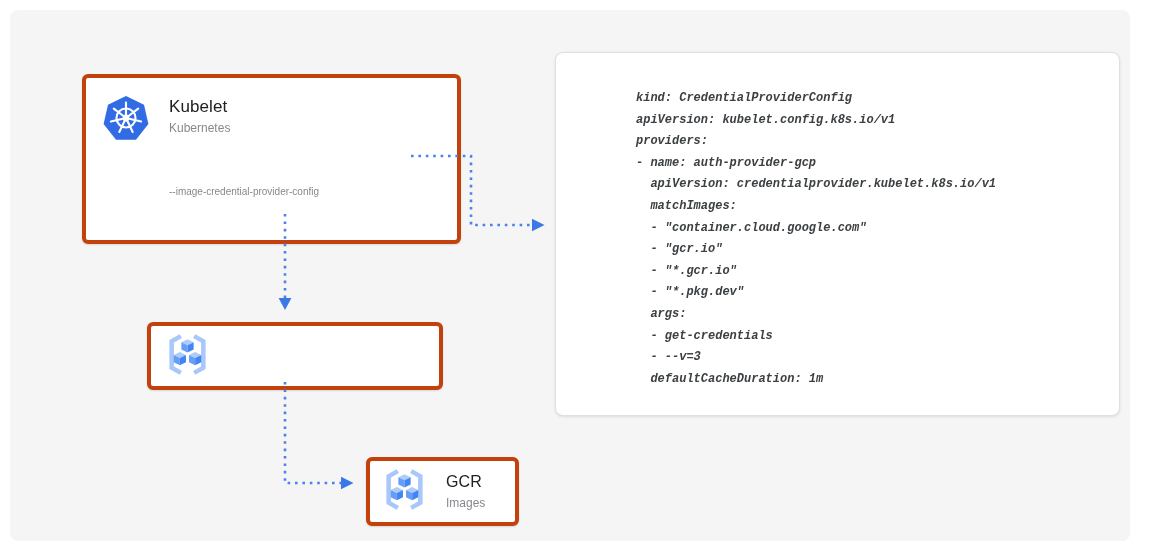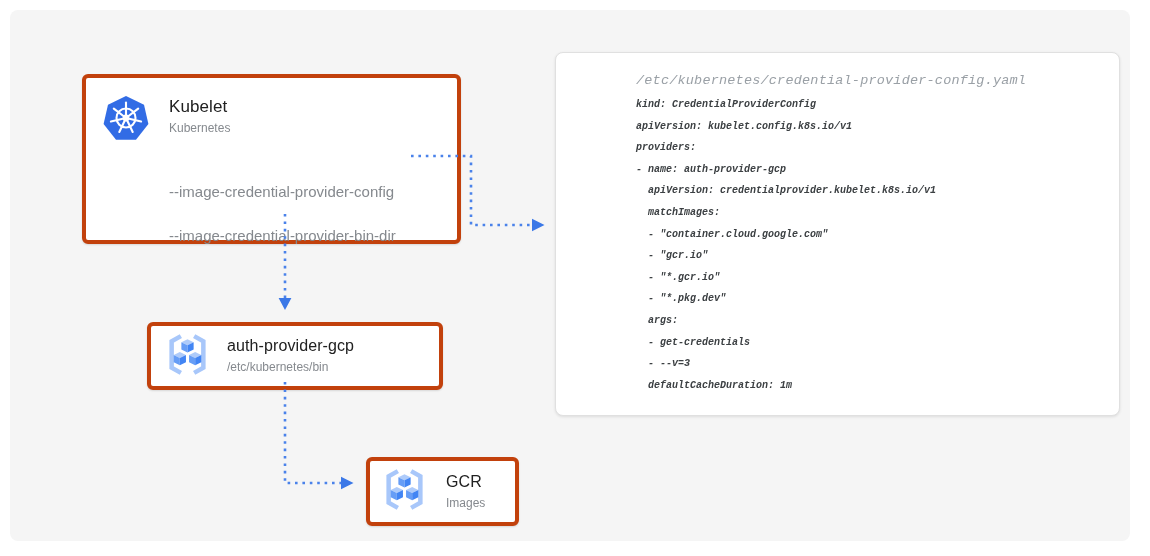--- a/index.html
+++ b/index.html
@@ -14,35 +14,35 @@
     display: flex; align-items: flex-start;
   }
   .node-kubelet { left: 72px; top: 64px; width: 379px; height: 170px; padding: 17px 16px; }
   .node-auth    { left: 137px; top: 312px; width: 296px; height: 68px; padding: 13px 14px; align-items: center; }
   .node-gcr     { left: 356px; top: 447px; width: 153px; height: 69px; padding: 13px 12px; align-items: center; }
   .node .icon-wrap { flex: 0 0 auto; }
   .node .text-col { margin-left: 19px; }
   .node-title { font-size: 17px; font-weight: 500; color: #212121; line-height: 23px; letter-spacing: 0.1px; }
   .node-sub   { font-size: 12px; color: #85898e; line-height: 21px; }
   .node-auth .node-title, .node-gcr .node-title { font-size: 16px; }
-  .flags { margin-top: 20px; font-size: 15px; color: #85898e; line-height: 22px; white-space: pre-line; }
+  .flags { margin-top: 20px; font-size: 10px; color: #85898e; line-height: 22px; white-space: pre-line; }
   .code-panel {
     position: absolute; left: 545px; top: 42px; width: 565px; height: 364px;
     background: #ffffff; border: 1px solid #e0e0e0; border-radius: 8px;
     box-shadow: 0 1px 3px rgba(0,0,0,0.10);
     padding: 20px 20px 20px 80px;
   }
   .code-filename {
     font-family: "Liberation Mono", monospace; font-style: italic;
     font-size: 13.5px; color: #9aa0a6; letter-spacing: 0.2px; white-space: pre;
   }
   .code-body {
-    margin-top: 6px;
+    margin-top: 15px;
     font-family: "Liberation Mono", monospace; font-style: italic; font-weight: bold;
-    font-size: 10px; color: #3c4043; line-height: 21.6px; white-space: pre;
+    font-size: 12px; color: #3c4043; line-height: 21.6px; white-space: pre;
   }
   .connector-layer { position: absolute; left: 0; top: 0; width: 1150px; height: 556px; pointer-events: none; }
   .dotted { stroke: #4a82ea; stroke-width: 2.6; stroke-dasharray: 2.6 4.8; fill: none; }
   .arrowhead { fill: #3b78e7; stroke: none; }
 </style>
 </head>
 <body>
 
 <div class="canvas">
 
@@ -61,21 +61,20 @@
           <line x1="24" y1="23" x2="11.8" y2="13.6"></line>
         </g>
         <circle cx="24" cy="23" r="3.4" fill="#ffffff"></circle>
       </svg>
     </div>
     <div class="text-col">
       <div class="node-title">Kubelet</div>
       <div class="node-sub">Kubernetes</div>
       <div class="flags">
         <div>--image-credential-provider-config</div>
-        <div>--image-credential-provider-bin-dir</div>
       </div>
     </div>
   </div>
 
   <div class="node node-auth">
     <div class="icon-wrap">
       <svg width="45" height="43" viewBox="0 0 44 42">
         <g stroke="#a8c7fa" stroke-width="4.4" fill="none" stroke-linejoin="miter">
           <path d="M15.5,3 L6.5,8.2 L6.5,33.8 L15.5,39"></path>
           <path d="M28.5,3 L37.5,8.2 L37.5,33.8 L28.5,39"></path>
@@ -85,24 +84,20 @@
           <polygon points="16,9 22,12 22,19 16,16" fill="#669df6"></polygon>
           <polygon points="28,9 22,12 22,19 28,16" fill="#4285f4"></polygon>
           <polygon points="14.5,18.5 20.5,21.5 14.5,24.5 8.5,21.5" fill="#aecbfa"></polygon>
           <polygon points="8.5,21.5 14.5,24.5 14.5,31.5 8.5,28.5" fill="#669df6"></polygon>
           <polygon points="20.5,21.5 14.5,24.5 14.5,31.5 20.5,28.5" fill="#4285f4"></polygon>
           <polygon points="29.5,18.5 35.5,21.5 29.5,24.5 23.5,21.5" fill="#aecbfa"></polygon>
           <polygon points="23.5,21.5 29.5,24.5 29.5,31.5 23.5,28.5" fill="#669df6"></polygon>
           <polygon points="35.5,21.5 29.5,24.5 29.5,31.5 35.5,28.5" fill="#4285f4"></polygon>
         </g>
       </svg>
-    </div>
-    <div class="text-col" style="margin-left:17px;">
-      <div class="node-title">auth-provider-gcp</div>
-      <div class="node-sub">/etc/kubernetes/bin</div>
     </div>
   </div>
 
   <div class="node node-gcr">
     <div class="icon-wrap">
       <svg width="45" height="43" viewBox="0 0 44 42">
         <g stroke="#a8c7fa" stroke-width="4.4" fill="none" stroke-linejoin="miter">
           <path d="M15.5,3 L6.5,8.2 L6.5,33.8 L15.5,39"></path>
           <path d="M28.5,3 L37.5,8.2 L37.5,33.8 L28.5,39"></path>
         </g>
@@ -119,21 +114,20 @@
         </g>
       </svg>
     </div>
     <div class="text-col" style="">
       <div class="node-title">GCR</div>
       <div class="node-sub">Images</div>
     </div>
   </div>
 
   <div class="code-panel">
-    <div class="code-filename">/etc/kubernetes/credential-provider-config.yaml</div>
     <pre class="code-body">kind: CredentialProviderConfig
 apiVersion: kubelet.config.k8s.io/v1
 providers:
 - name: auth-provider-gcp
   apiVersion: credentialprovider.kubelet.k8s.io/v1
   matchImages:
   - "container.cloud.google.com"
   - "gcr.io"
   - "*.gcr.io"
   - "*.pkg.dev"

